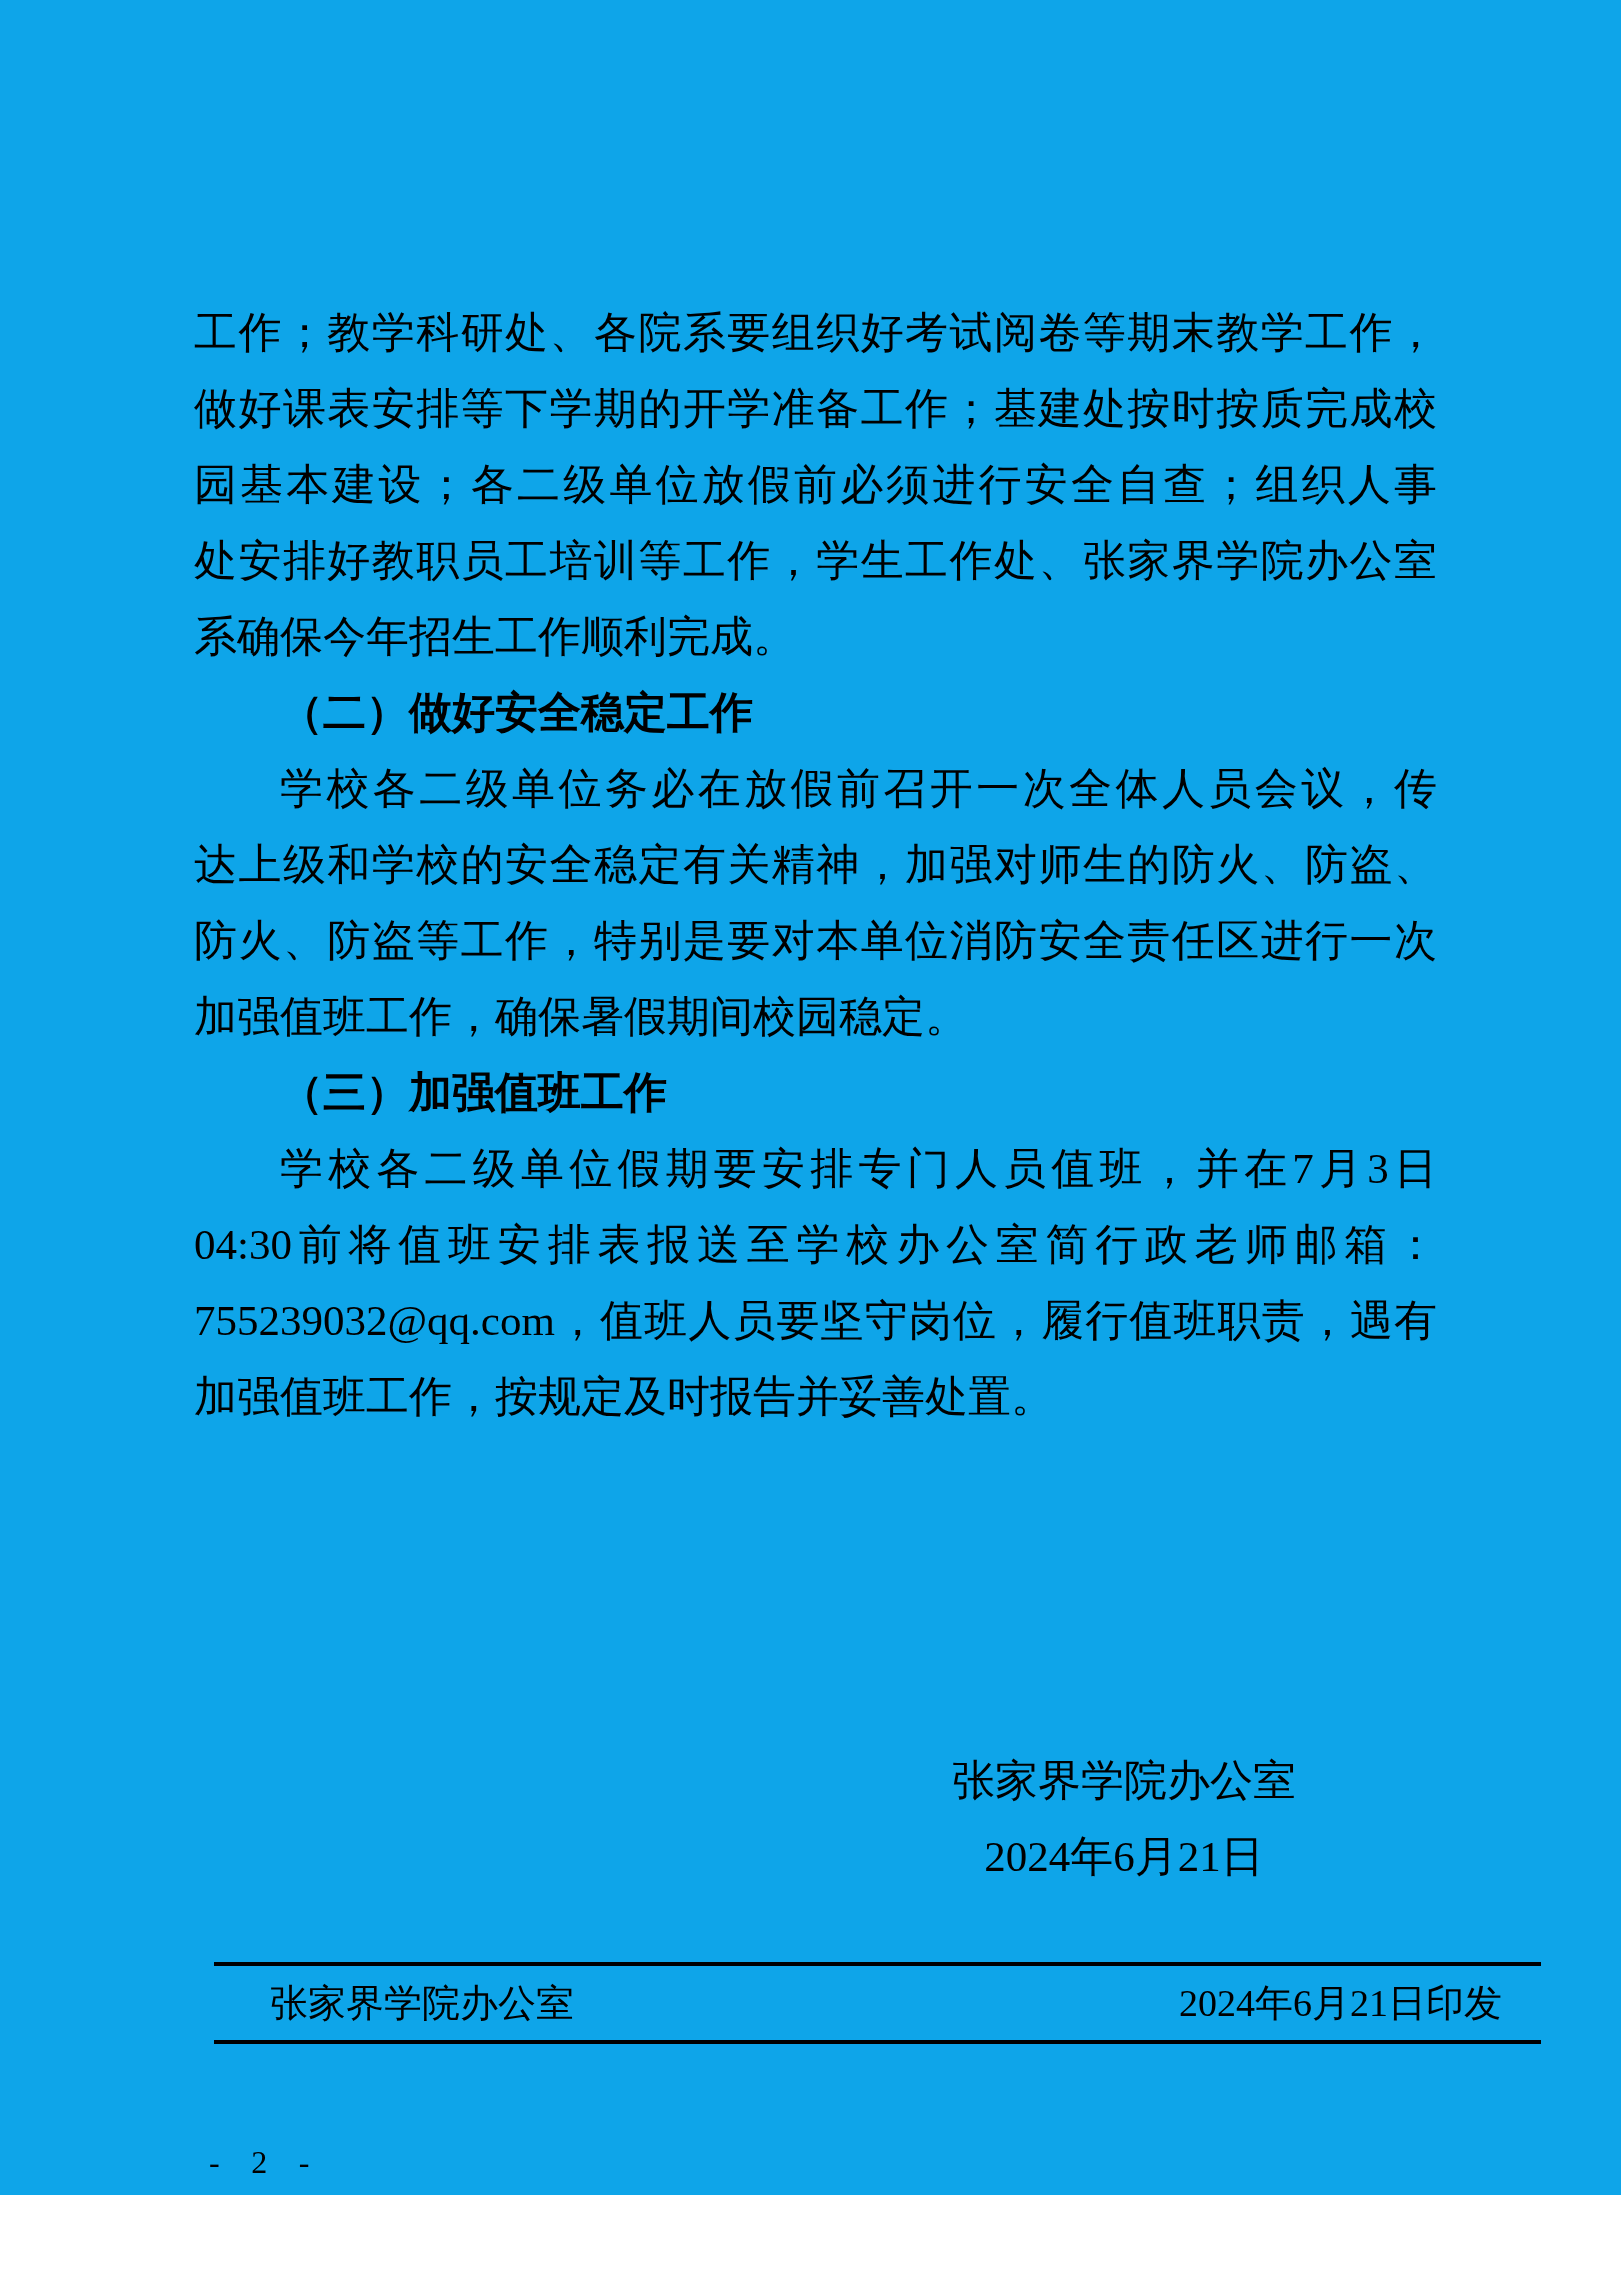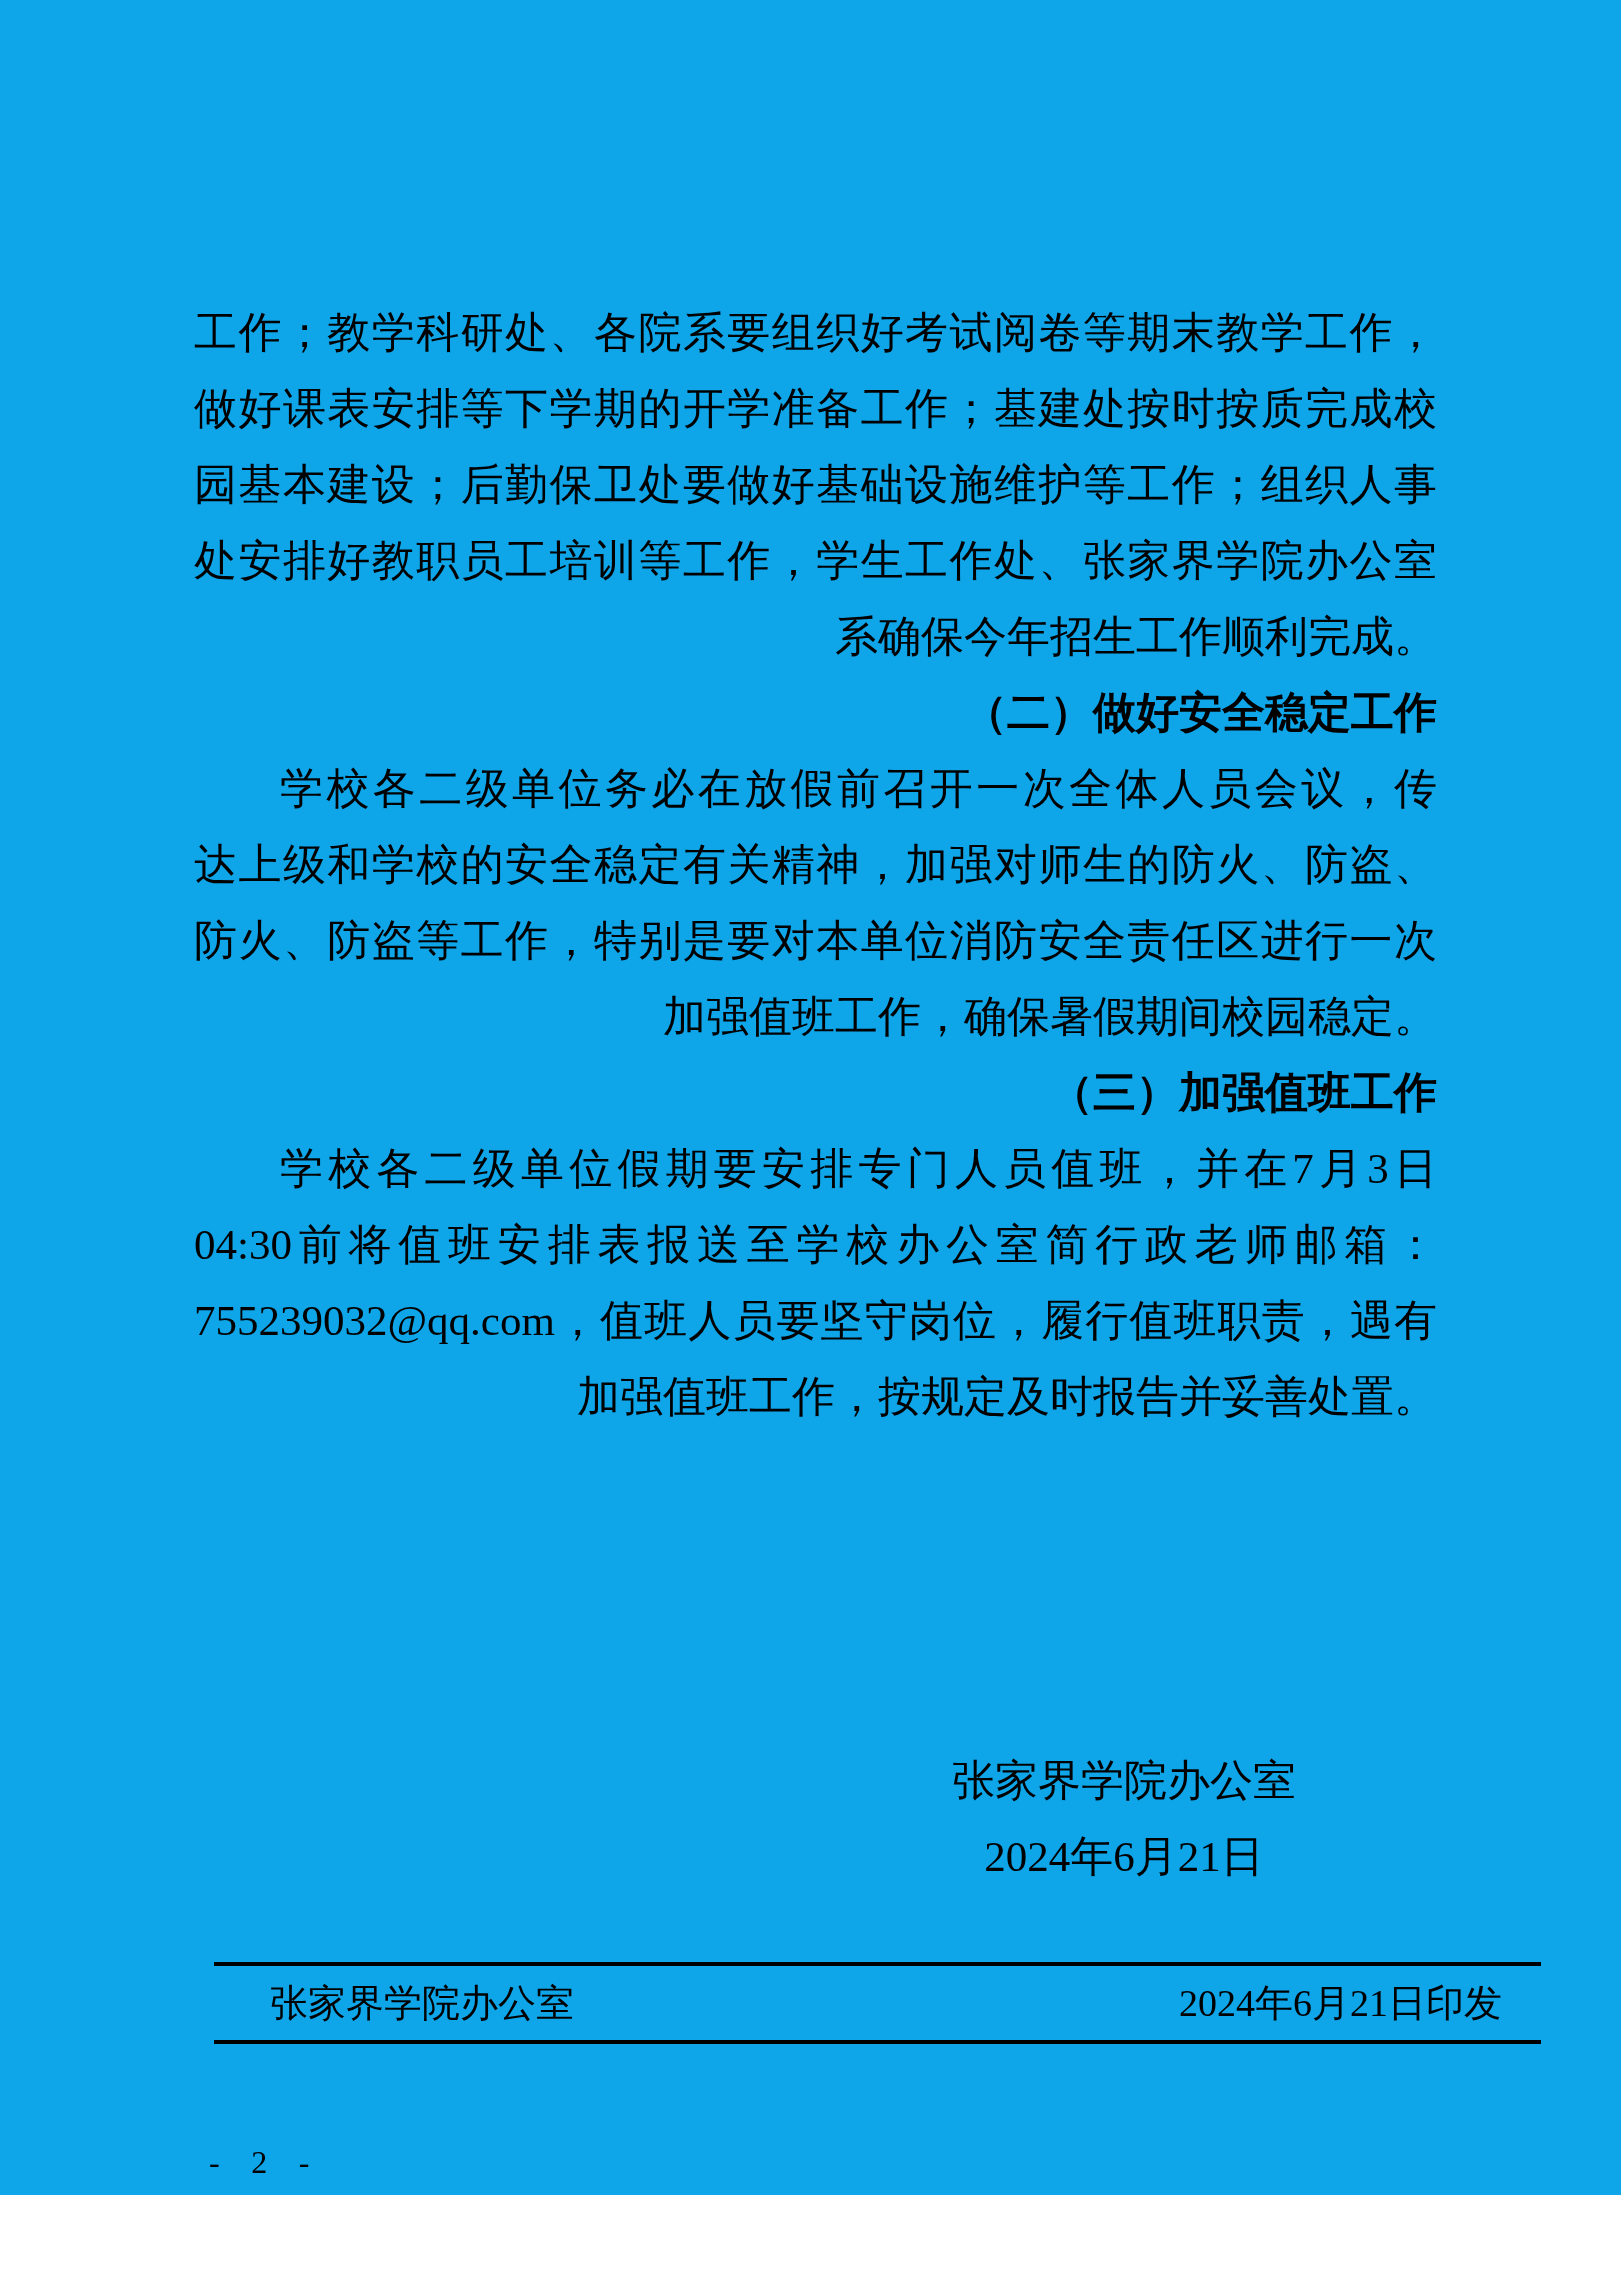--- a/index.html
+++ b/index.html
@@ -17,21 +17,20 @@
     left: 194px;
     top: 295px;
     width: 1243px;
   }
   .line {
     height: 76px;
     line-height: 76px;
     font-size: 43px;
     overflow: hidden;
     white-space: normal;
-    text-align: right;
   }
   .line.justify {
     text-align: justify;
     text-align-last: justify;
   }
   
   .line.justify::after {
     content: "";
     display: inline-block;
     width: 100%;
@@ -81,21 +80,21 @@
   }
 </style>
 </head>
 <body>
 
 <div class="page">
 
   <div class="content">
       <div class="line justify">工作；教学科研处、各院系要组织好考试阅卷等期末教学工作，</div>
       <div class="line justify">做好课表安排等下学期的开学准备工作；基建处按时按质完成校</div>
-      <div class="line justify">园基本建设；后勤保卫处要做好基础设施维护等工作；组织人事</div>
+      <div class="line justify">园基本建设；各二级单位放假前必须进行安全自查；组织人事</div>
       <div class="line justify">处安排好教职员工培训等工作，学生工作处、张家界学院办公室</div>
       <div class="line">系确保今年招生工作顺利完成。</div>
       <div class="line heading">（二）做好安全稳定工作</div>
       <div class="line justify indent">学校各二级单位务必在放假前召开一次全体人员会议，传</div>
       <div class="line justify">达上级和学校的安全稳定有关精神，加强对师生的防火、防盗、</div>
       <div class="line justify">防火、防盗等工作，特别是要对本单位消防安全责任区进行一次</div>
       <div class="line">加强值班工作，确保暑假期间校园稳定。</div>
       <div class="line heading">（三）加强值班工作</div>
       <div class="line justify indent">学校各二级单位假期要安排专门人员值班，并在7月3日</div>
       <div class="line justify">04:30前将值班安排表报送至学校办公室简行政老师邮箱：</div>

